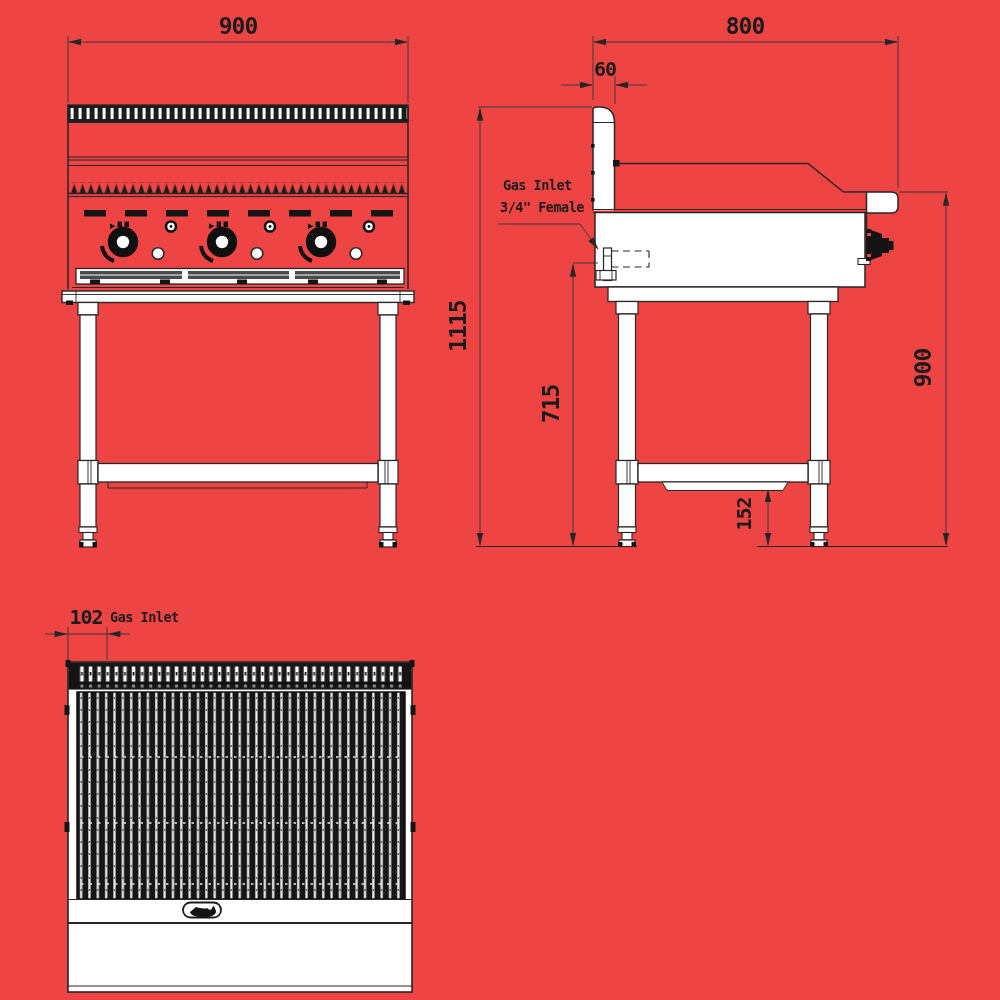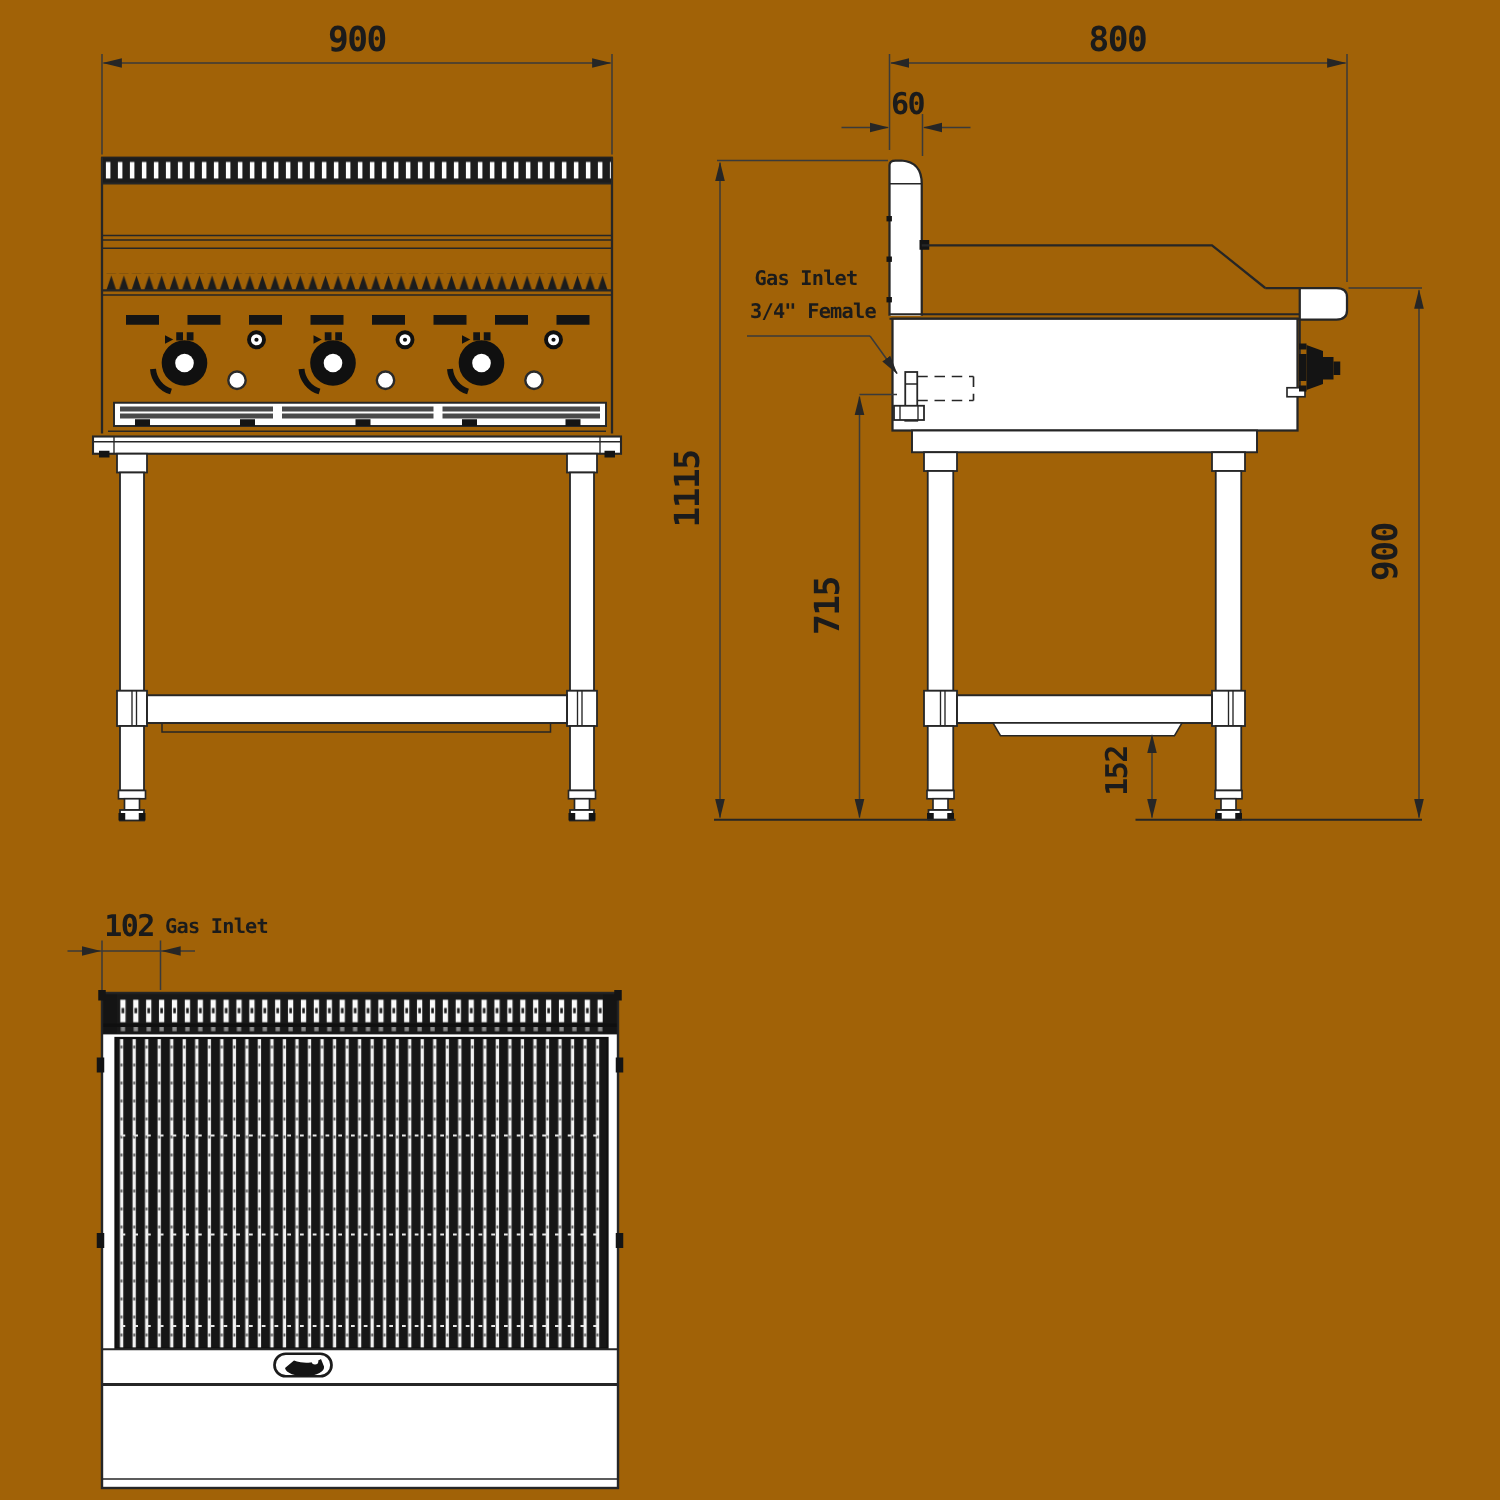--- a/index.html
+++ b/index.html
@@ -1,16 +1,16 @@
 <!DOCTYPE html>
 <html><head>
 <meta charset="utf-8">
 <style>
   html,body{margin:0;padding:0;background:#ffffff;}
-  .canvas{position:relative;width:1000px;height:1000px;background:#a16207;overflow:hidden;
+  .canvas{position:relative;width:1000px;height:1000px;background:#ef4444;overflow:hidden;
           font-family:"DejaVu Sans Mono", monospace;}
   svg text{font-family:"DejaVu Sans Mono", monospace;font-weight:bold;fill:#1b1b1b;}
   .dim-lg{font-size:23px;letter-spacing:-1px;}
   .dim-md{font-size:20px;letter-spacing:-1px;}
   .lbl{font-size:13.5px;letter-spacing:-0.5px;}
   .ln{stroke:#262626;fill:none;}
   .fw{fill:#ffffff;stroke:#262626;}
   .dim{stroke:#3a3a3a;stroke-width:1;fill:none;}
   .dark{fill:#141414;stroke:none;}
 </style>

